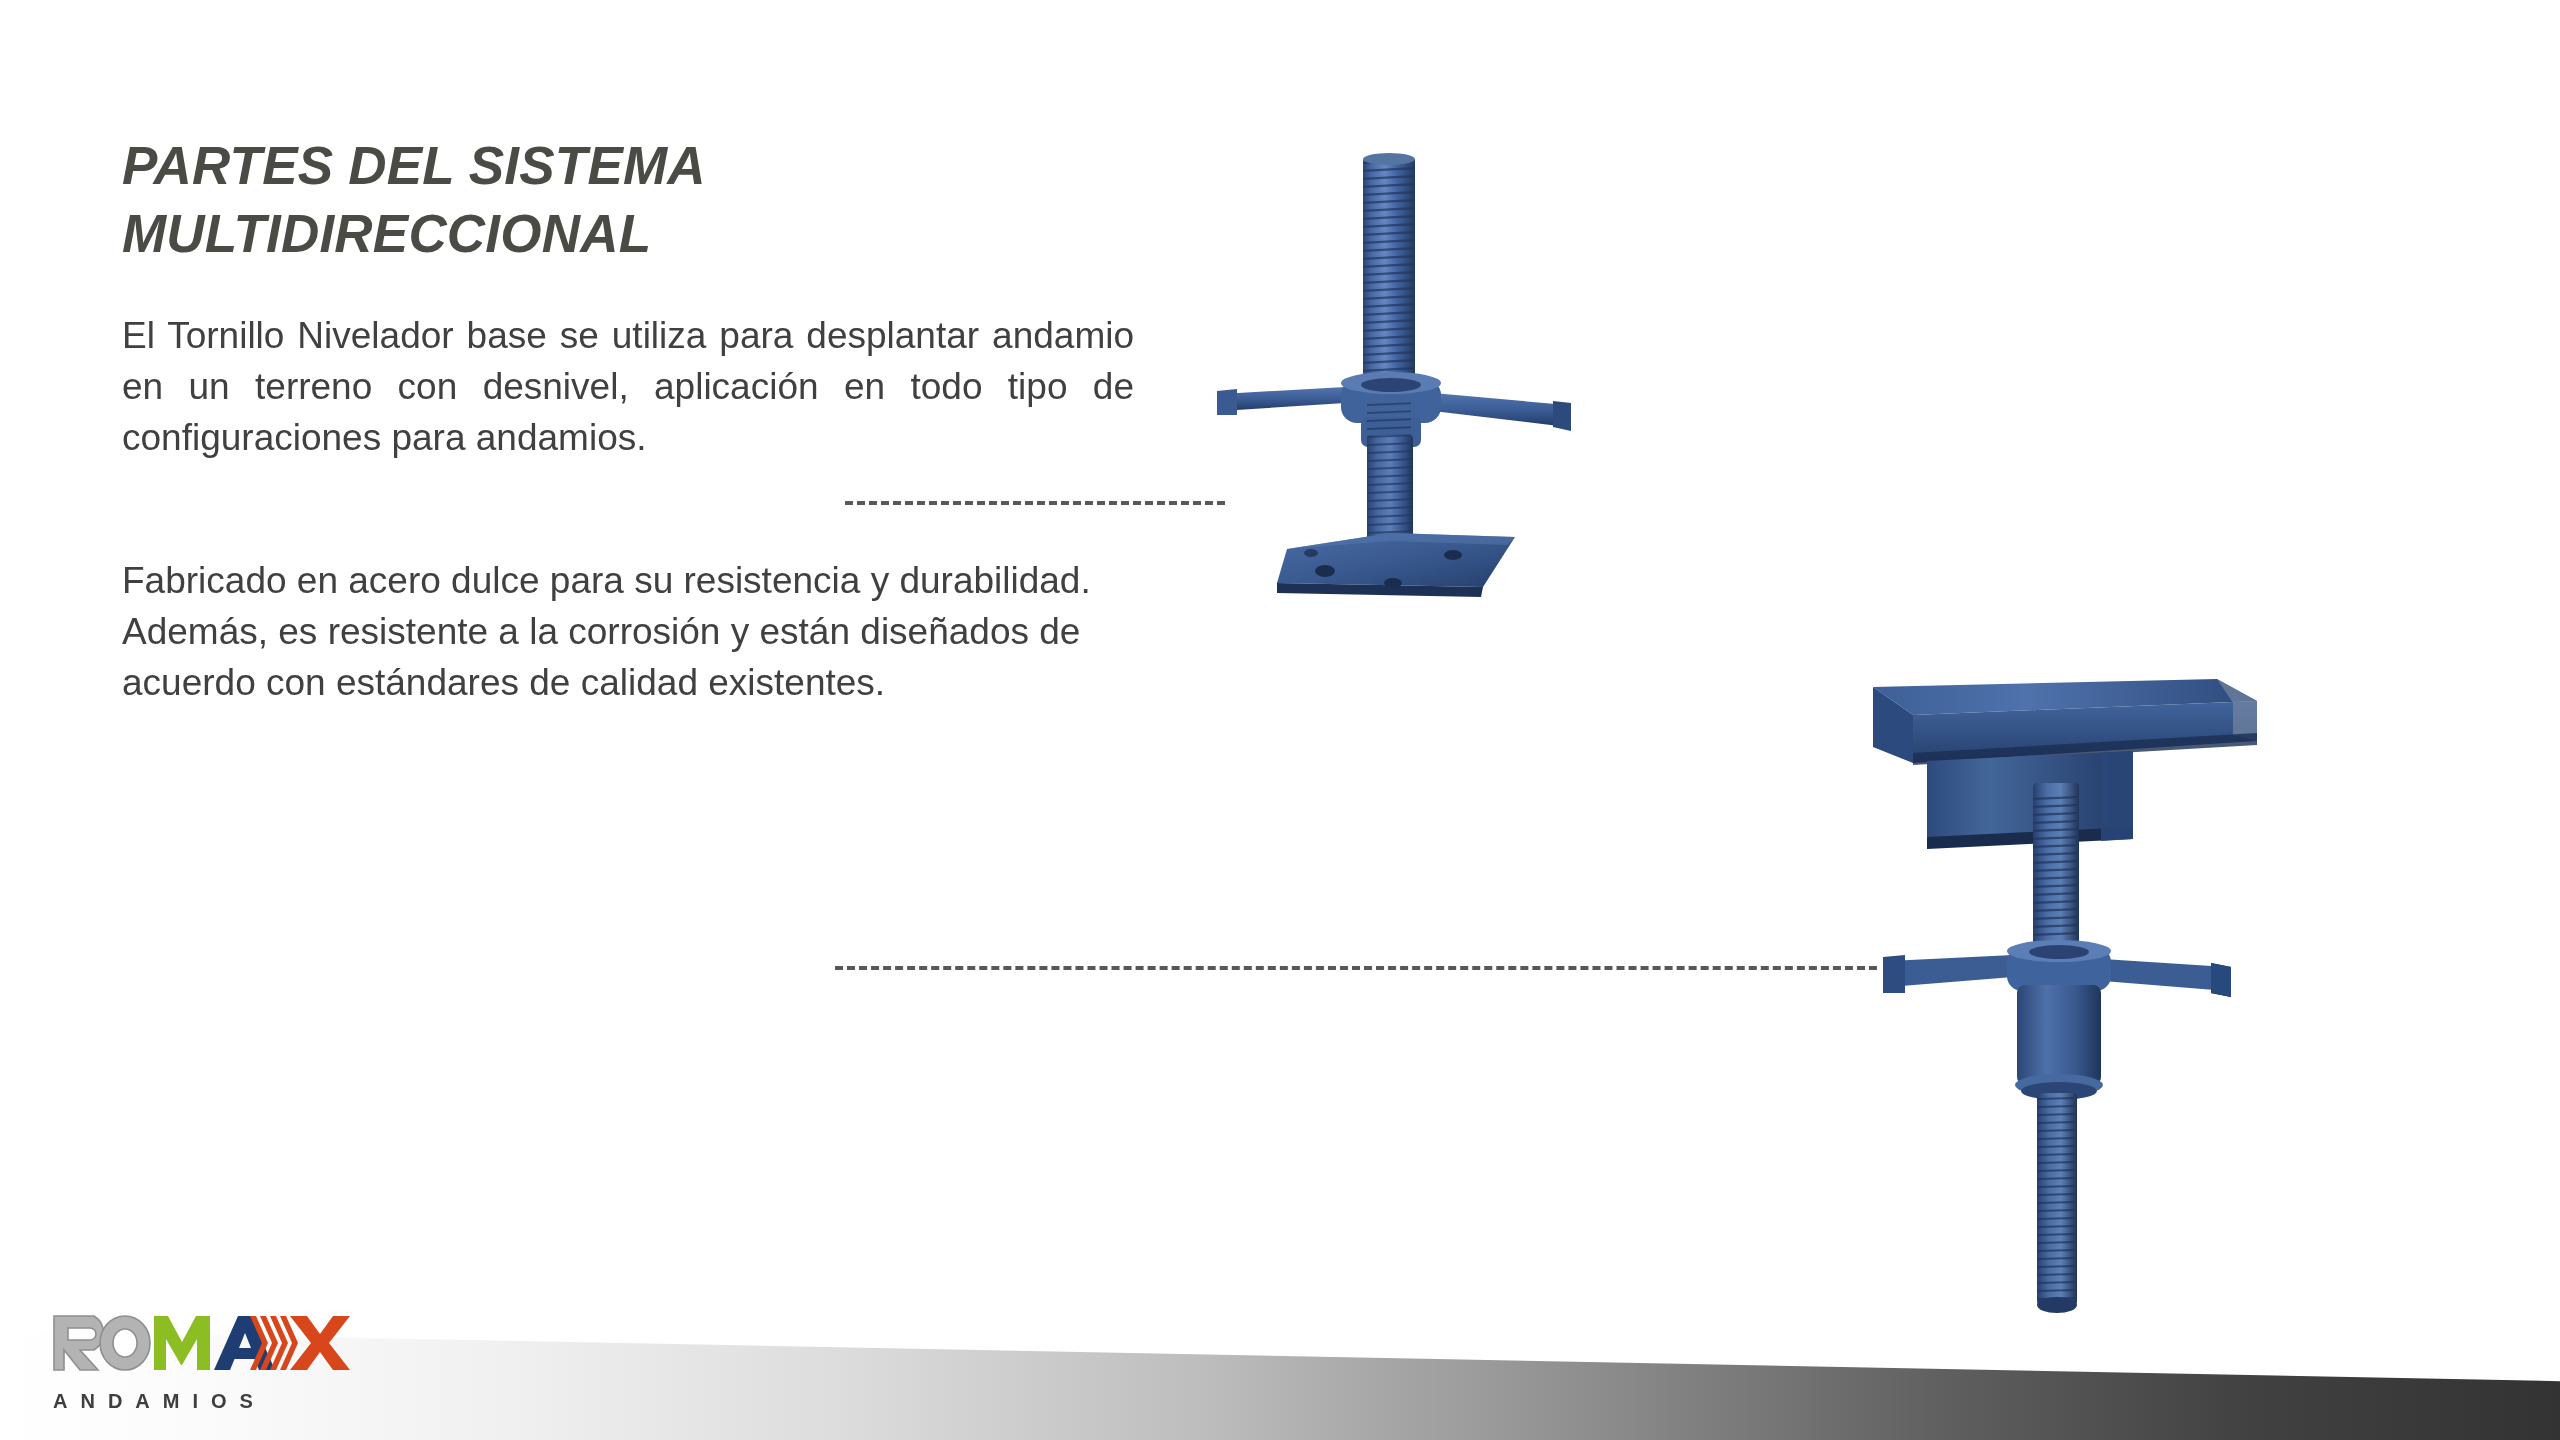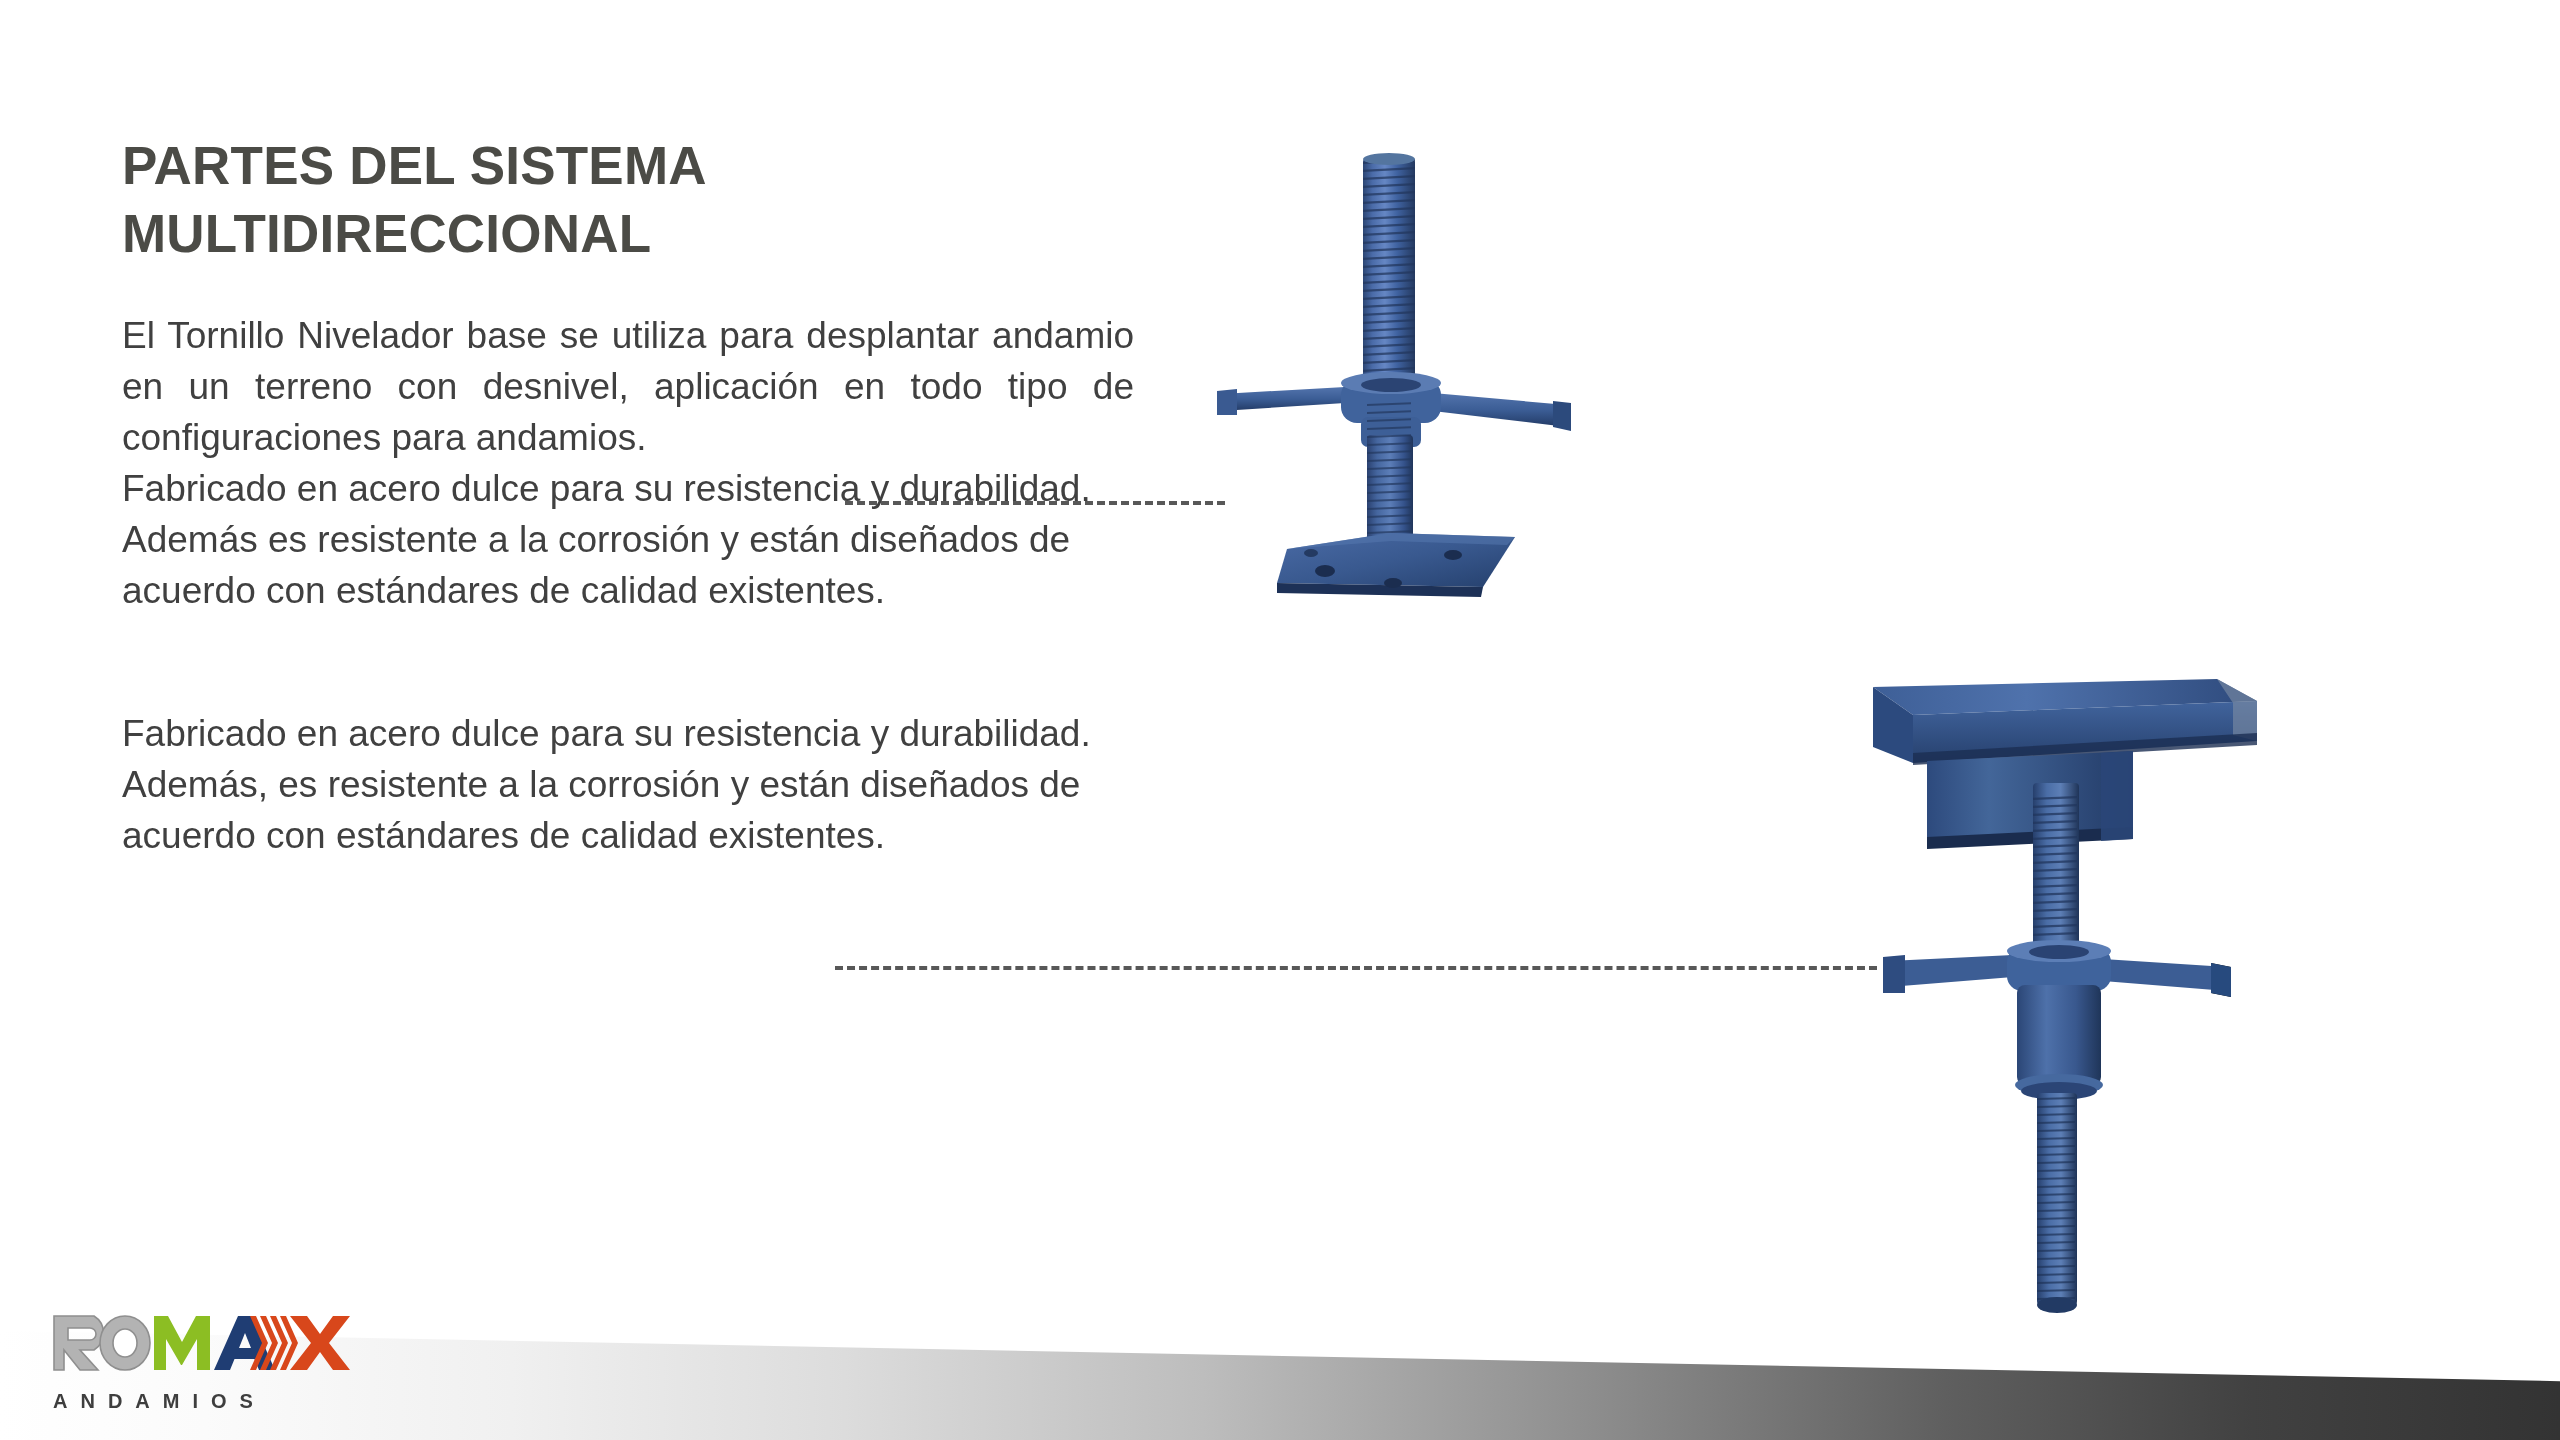--- a/index.html
+++ b/index.html
@@ -25,20 +25,21 @@
     width: 1012px;
   }
   #slide-title {
     font-size: 53px;
     font-weight: bold;
     line-height: 1.28;
     letter-spacing: 0.2px;
     color: #4b4b46;
     margin: 0 0 42px 0;
     white-space: pre-line;
+    font-style: italic;
   }
   .body-para {
     font-size: 37px;
     line-height: 1.38;
     color: #404040;
     text-align: justify;
     text-justify: inter-word;
     margin: 0;
   }
   .body-para .tail {
@@ -104,21 +105,21 @@
 <body>
 
 <div id="slide">
 
   <div id="text-column">
 
     <h1 id="slide-title">PARTES DEL SISTEMA
 MULTIDIRECCIONAL</h1>
 
     <div>
-      <p class="body-para"><span>El Tornillo Nivelador base se utiliza para desplantar andamio en un terreno con desnivel, aplicación en todo tipo de configuraciones para andamios.</span><span class="tail">Fabricado en acero dulce para su resistencia y durabilidad. Además es resistente a la corrosión y están diseñados de acuerdo con estándares de calidad existentes.</span></p>
+      <p class="body-para"><span>El Tornillo Nivelador base se utiliza para desplantar andamio en un terreno con desnivel, aplicación en todo tipo de configuraciones para andamios.</span></p>
     </div>
 
     <div id="para-two-wrap">
       <p class="body-para"><span class="tail">Fabricado en acero dulce para su resistencia y durabilidad. Además, es resistente a la corrosión y están diseñados de acuerdo con estándares de calidad existentes.</span></p>
     </div>
 
   </div>
 
   <div class="leader" id="leader-top"></div>
   <div class="leader" id="leader-bottom"></div>

